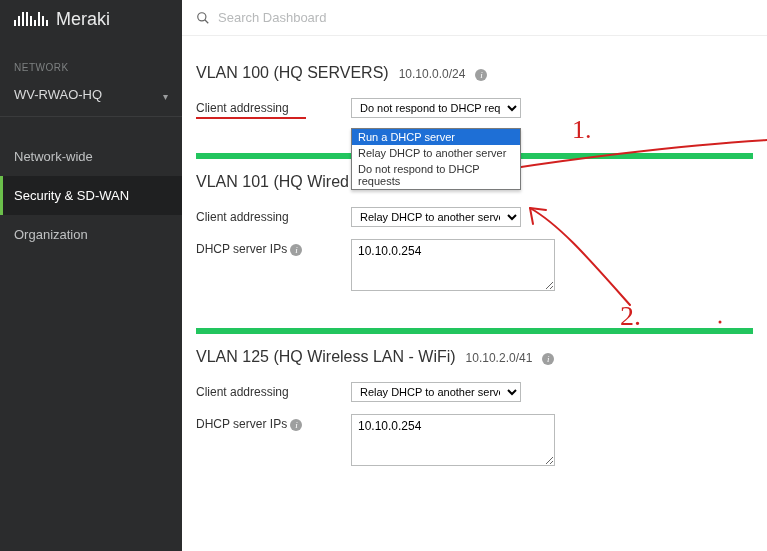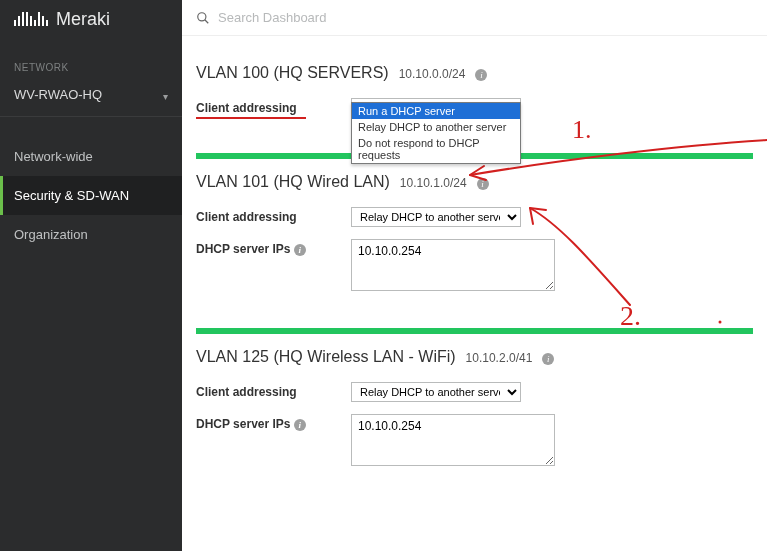--- a/index.html
+++ b/index.html
@@ -25,26 +25,26 @@
   .search-input::placeholder { color:#b7b9ba; }
   .content { padding:14px 14px 0; overflow:auto; }
   h1 { font-size:22px; font-weight:400; color:#333; margin-bottom:22px; }
   .section { border-bottom:6px solid #22c55e; padding:14px 0 28px; }
   .section:last-child { border-bottom:none; }
   .sec-head { display:flex; align-items:baseline; gap:10px; padding-bottom:10px; }
   .sec-title { font-size:16px; font-weight:400; }
   .sec-sub { font-size:12px; color:#555; }
   .info { display:inline-block; width:12px; height:12px; border-radius:50%; background:#9e9f9f; color:#fff; font-size:9px; line-height:12px; text-align:center; font-family:serif; font-style:italic; cursor:help; }
   .row { display:flex; align-items:flex-start; padding:6px 0; }
-  .row-label { width:155px; font-size:12px; color:#333; padding-top:3px;font-weight:bold; }
+  .row-label { width:155px; font-size:12px; color:#333; padding-top:3px; }
   .row-label.underlined { border-bottom:2px solid #d2201f; padding-bottom:2px; width:auto; margin-right: calc(155px - 110px); display:inline-block; min-width:110px; }
   .row-ctrl { flex:1; position:relative; }
   .select { border:1px solid #b9bbbb; background:#fff; font-size:11px; padding:2px 4px; width:170px; height:20px; }
   textarea { border:1px solid #b9bbbb; font-family:inherit; font-size:12px; padding:4px 6px; width:204px; height:52px; resize:both; }
-  .dropdown { position:absolute; top:4px; left:0; width:170px; background:#fff; border:1px solid #7a7b7b; box-shadow:0 2px 3px rgba(0,0,0,.2); z-index:10; }
+  .dropdown { position:absolute; top:30px; left:0; width:170px; background:#fff; border:1px solid #7a7b7b; box-shadow:0 2px 3px rgba(0,0,0,.2); z-index:10; }
   .dd-item { font-size:11px; padding:2px 6px; cursor:pointer; }
   .dd-item.hl { background:#1e6fd6; color:#fff; }
   
   .anno { position:absolute; inset:0; pointer-events:none; }
 </style>
 </head>
 <body>
 
 <div class="app">
   <aside class="sidebar">

